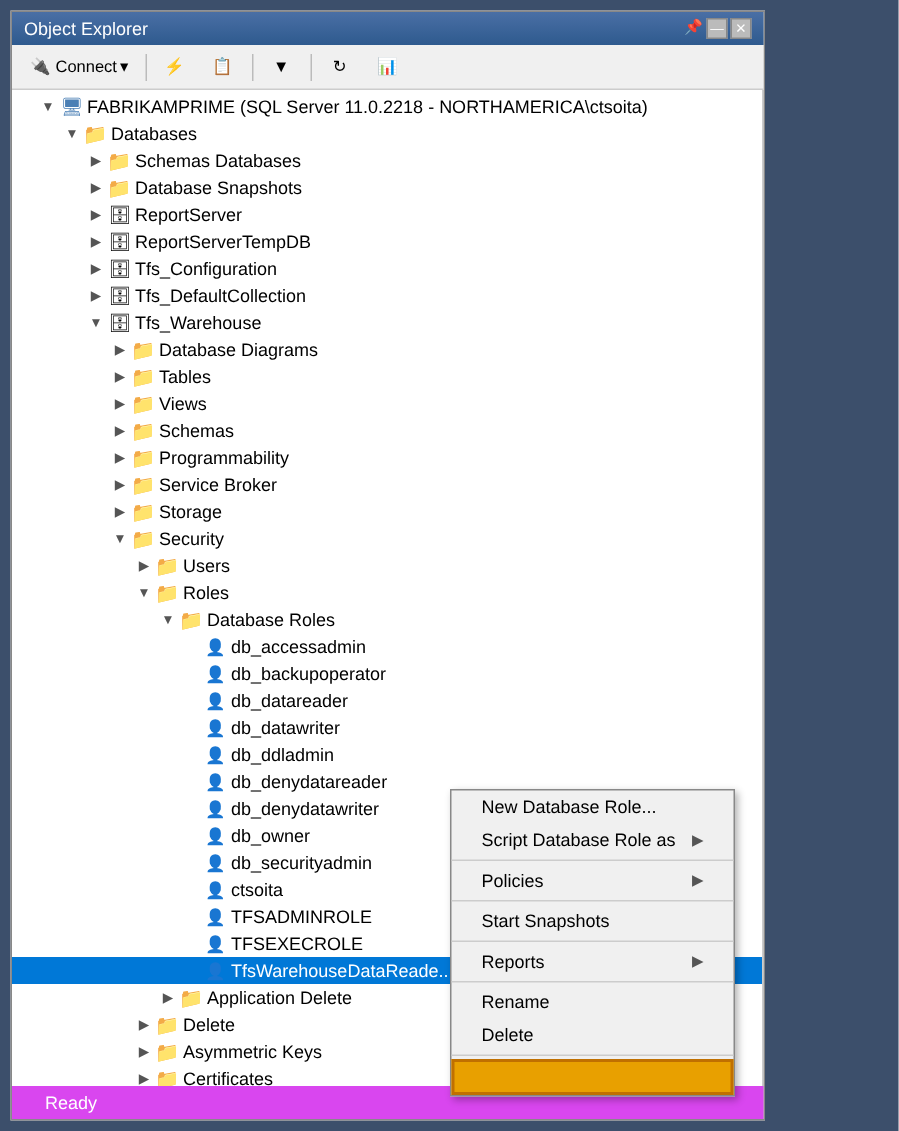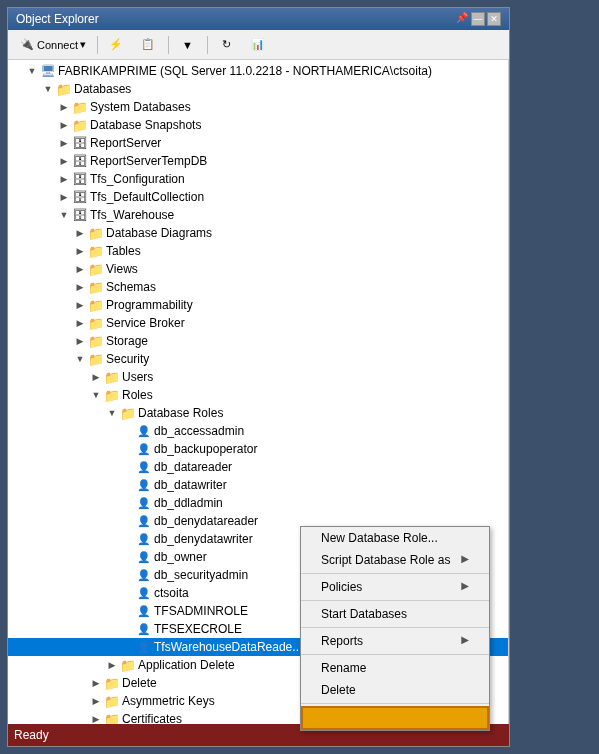--- a/index.html
+++ b/index.html
@@ -162,47 +162,47 @@
       font-size: 12px;
     }
 
     
     .icon-role {
       font-size: 11px;
       color: #5a7a9a;
     }
 
     .status-bar {
-      background: #7f1d1d;
+      background: #d946ef;
       color: white;
       height: 22px;
       display: flex;
       align-items: center;
-      padding: 0 6px;
+      padding: 0 22px;
       font-size: 12px;
     }
 
     
     .context-menu {
       position: absolute;
       top: 518px;
       left: 292px;
       background: #f0f0f0;
       border: 1px solid #888;
       box-shadow: 2px 2px 5px rgba(0,0,0,0.3);
       width: 190px;
       z-index: 100;
     }
 
     .ctx-item {
       padding: 4px 20px 4px 20px;
       font-size: 12px;
       cursor: pointer;
       display: flex;
-      align-items: flex-start;
+      align-items: center;
       justify-content: space-between;
       height: 22px;
     }
 
     .ctx-separator {
       height: 1px;
       background: #ccc;
       margin: 2px 0;
     }
 
@@ -293,21 +293,21 @@
 
       <div class="tree-item indent2">
         <span class="expand-btn">▼</span>
         <span class="node-icon icon-folder">📁</span>
         <span class="node-label">Databases</span>
       </div>
 
       <div class="tree-item indent3">
         <span class="expand-btn">▶</span>
         <span class="node-icon icon-folder">📁</span>
-        <span class="node-label">System Databases</span>
+        <span class="node-label">Schemas Databases</span>
       </div>
 
       <div class="tree-item indent3">
         <span class="expand-btn">▶</span>
         <span class="node-icon icon-folder">📁</span>
         <span class="node-label">Database Snapshots</span>
       </div>
 
       <div class="tree-item indent3">
         <span class="expand-btn">▶</span>
@@ -522,21 +522,21 @@
       <span>Script Database Role as</span>
       <span class="ctx-arrow">▶</span>
     </div>
     <div class="ctx-separator"></div>
     <div class="ctx-item">
       <span>Policies</span>
       <span class="ctx-arrow">▶</span>
     </div>
     <div class="ctx-separator"></div>
     <div class="ctx-item">
-      <span>Start Databases</span>
+      <span>Start Snapshots</span>
     </div>
     <div class="ctx-separator"></div>
     <div class="ctx-item">
       <span>Reports</span>
       <span class="ctx-arrow">▶</span>
     </div>
     <div class="ctx-separator"></div>
     <div class="ctx-item">
       <span>Rename</span>
     </div>

